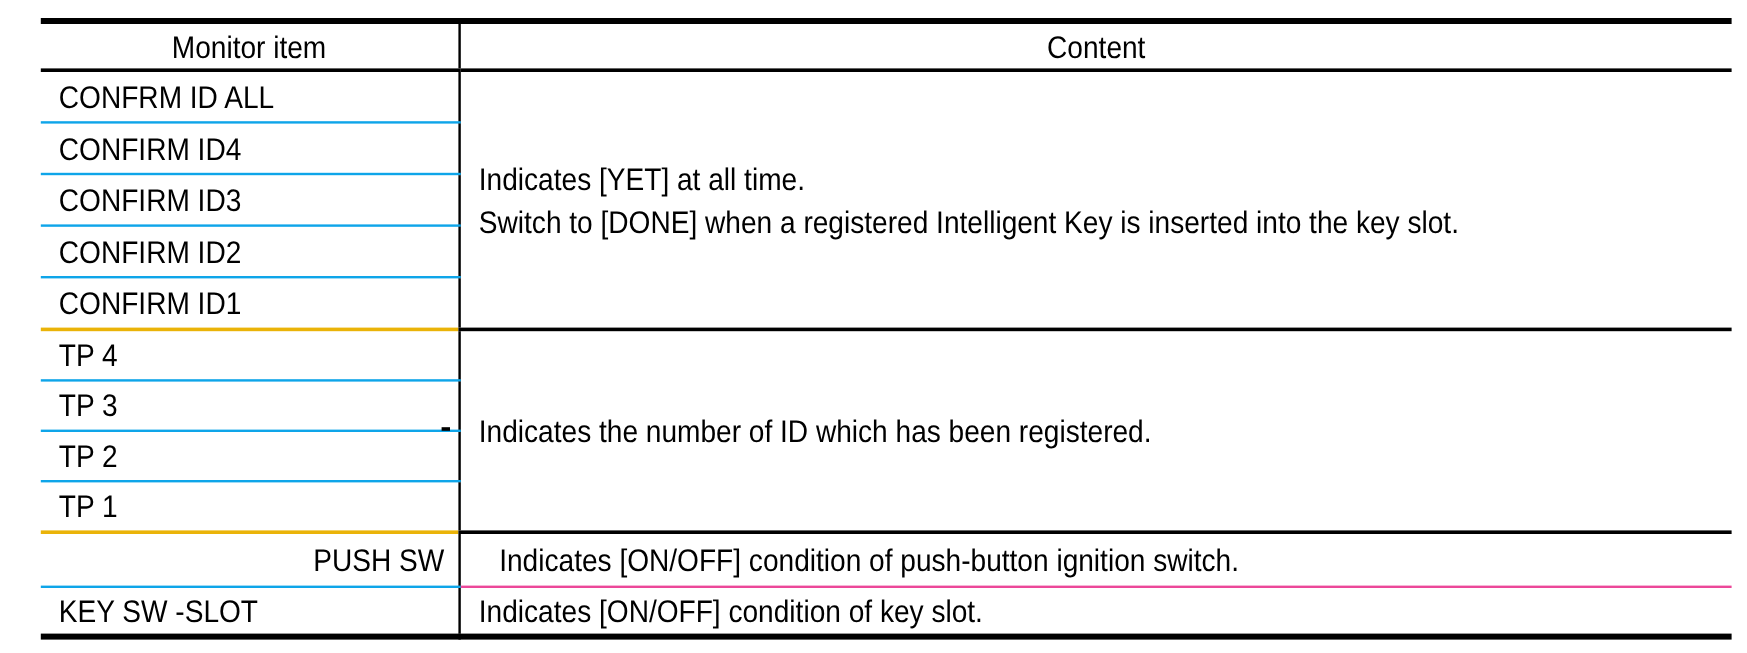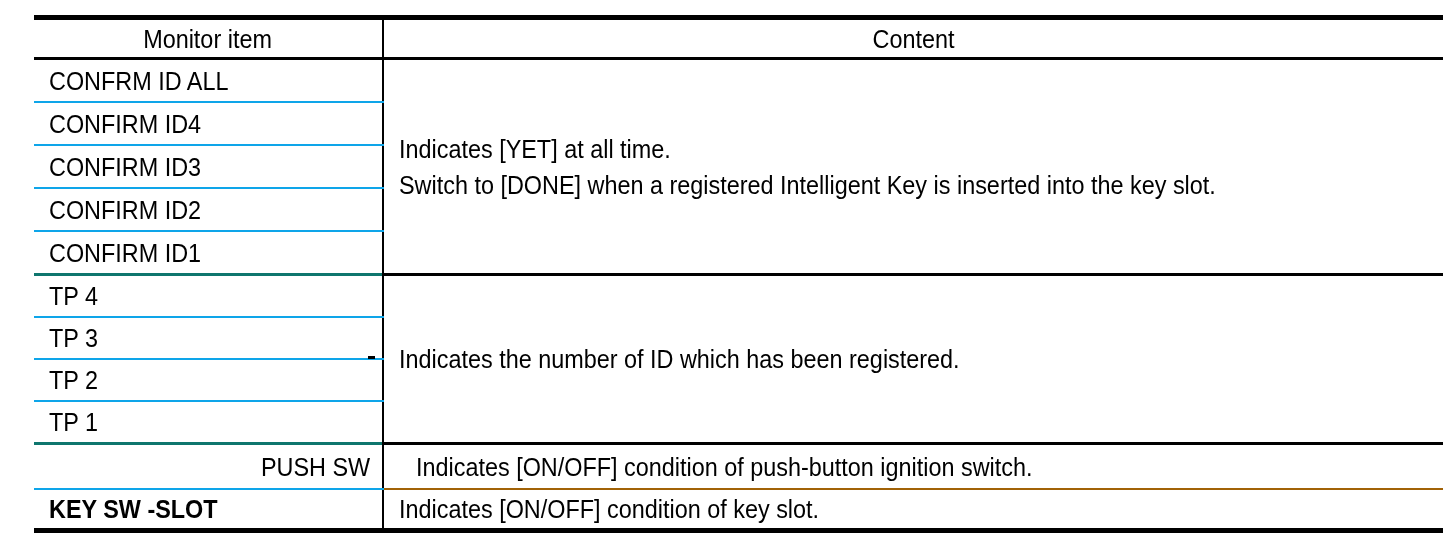--- a/index.html
+++ b/index.html
@@ -42,31 +42,31 @@
     border-bottom: 3px solid #000;
   }
   th.hdr-monitor { border-right: 2px solid #000; }
   td.monitor-cell {
     height: 41px;
     text-align: left;
     padding-left: 15px;
     border-right: 2px solid #000;
     border-bottom: 2px solid #0ea5e9;
   }
-  td.monitor-cell.group-end { border-bottom: 3px solid #0f766e; }
+  td.monitor-cell.group-end { border-bottom: 3px solid #eab308; }
   td.tp-cell { height: 40px; }
   td.push-cell { height: 43px; text-align: right; }
-  td.key-cell { height: 38px; border-bottom: none; font-weight: bold; }
+  td.key-cell { height: 38px; border-bottom: none; }
   td.content-cell {
     text-align: left;
     padding-left: 15px;
     border-bottom: 3px solid #000;
     margin-left: 28px;
   }
-  td.content-cell.thin-sep { border-bottom: 2px solid #a16207; padding-left: 32px; }
+  td.content-cell.thin-sep { border-bottom: 2px solid #ec4899; padding-left: 32px; }
   td.content-cell.last { border-bottom: none; }
   .txt {
     display: inline-block;
     transform: scaleX(0.9);
     transform-origin: 0 50%;
     white-space: pre-line;
   }
   th .txt { transform-origin: 50% 50%; }
   .tick {
     position: absolute;

